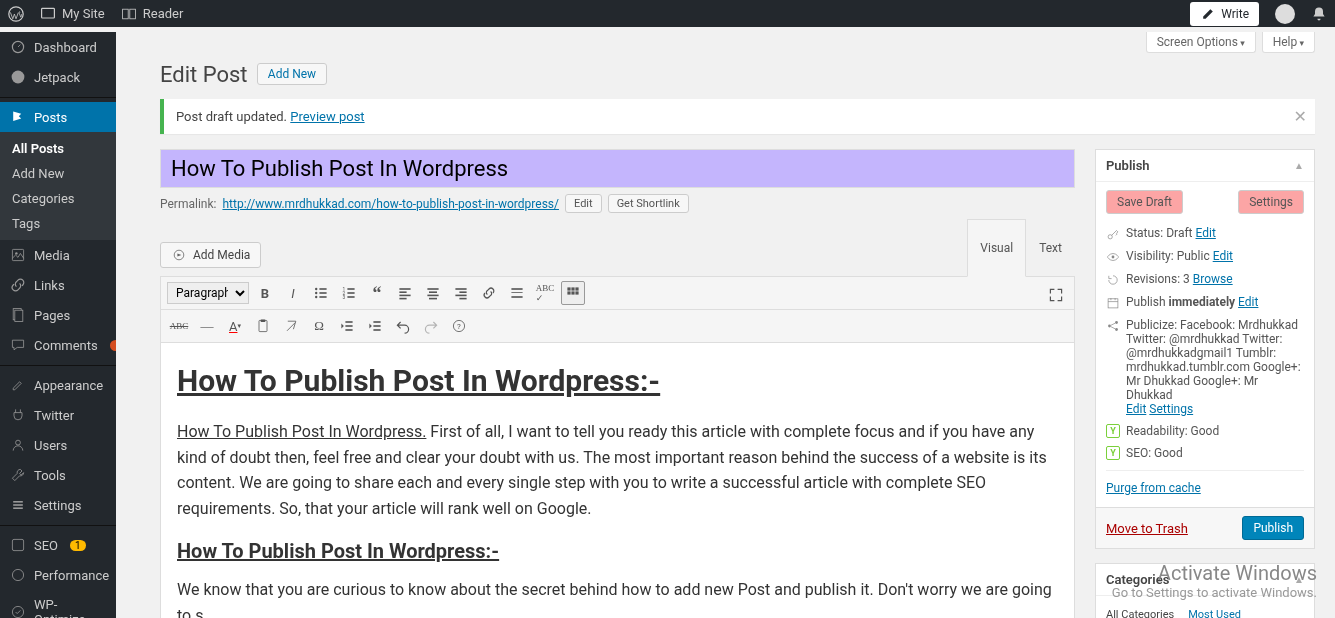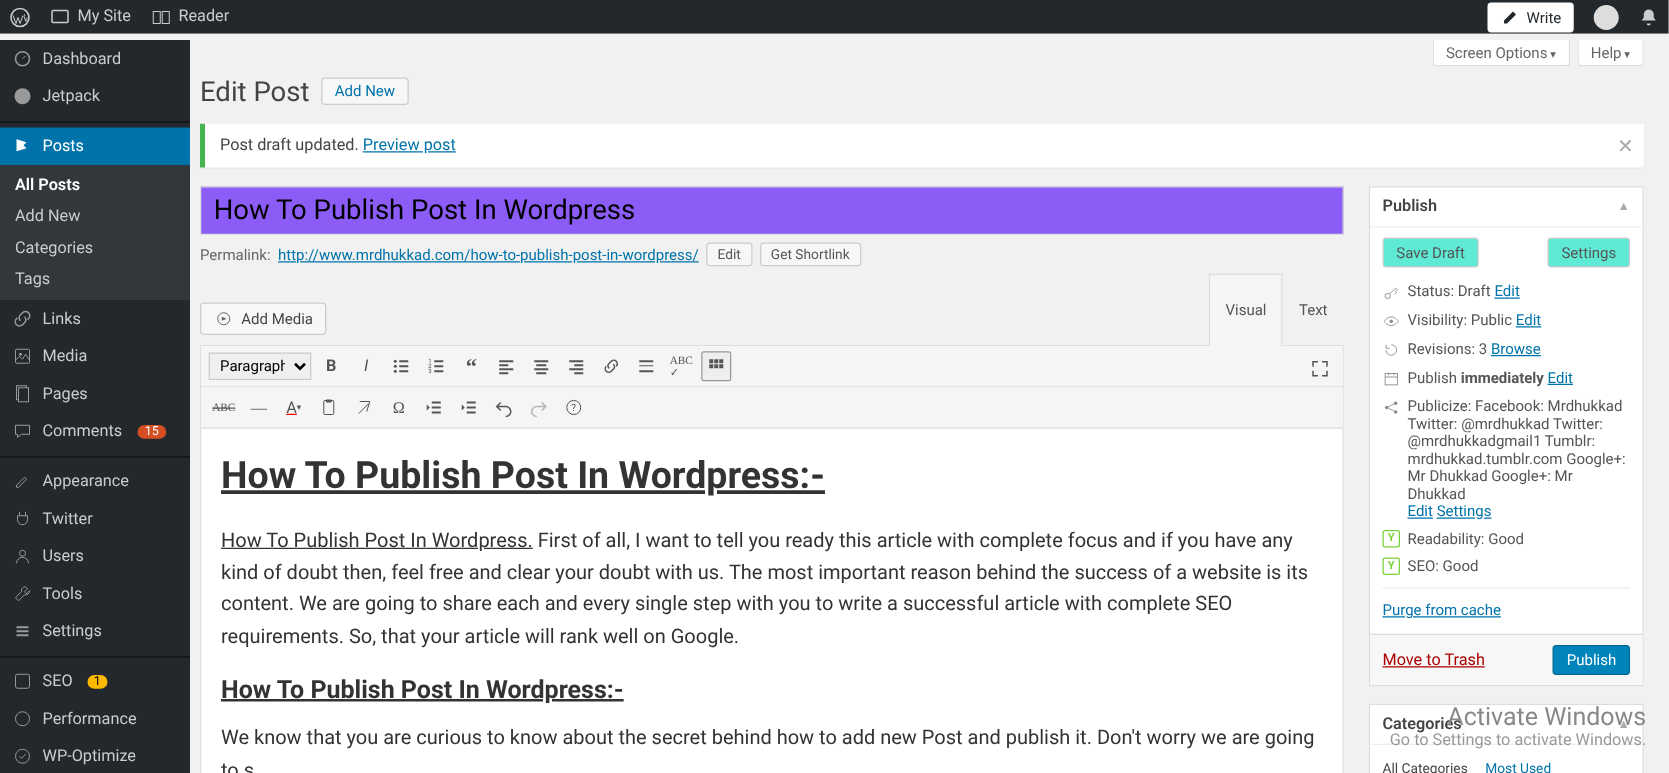--- a/index.html
+++ b/index.html
@@ -8,21 +8,21 @@
 
 #adminbar { height: 27px; background: #23282d; color: #eee; display: flex; align-items: center; padding: 0 8px; justify-content: space-between; }
 #adminbar .left, #adminbar .right { display: flex; align-items: center; gap: 16px; }
 #adminbar .item { color: #ccc; font-size: 13px; display: flex; align-items: center; gap: 6px; cursor: pointer; }
 #adminbar svg { width: 16px; height: 16px; fill: #ccc; }
 #adminbar .write-btn { background: #fff; color: #23282d; padding: 4px 10px; font-size: 12px; border-radius: 3px; display: flex; align-items: center; gap: 5px; }
 #adminbar .write-btn svg { fill: #23282d; }
 #adminbar .avatar { width: 20px; height: 20px; border-radius: 10px; background: #ddd; }
 
 
-#sidebar { position: absolute; top: 32px; left: 0; bottom: 0; width: 152px; background: #23282d; color: #eee; font-size: 13px; overflow-y: auto; }
+#sidebar { position: absolute; top: 32px; left: 0; bottom: 0; width: 116px; background: #23282d; color: #eee; font-size: 13px; overflow-y: auto; }
 #sidebar .menu-item { display: flex; align-items: center; gap: 8px; padding: 7px 10px; color: #ccc; cursor: pointer; }
 #sidebar .menu-item.active { background: #0073aa; color: #fff; position: relative; }
 #sidebar .menu-item.active::after { content: ""; position: absolute; right: -8px; top: 50%; margin-top: -8px; border: 8px solid transparent; border-right-color: #f1f1f1; }
 #sidebar .menu-item svg { width: 16px; height: 16px; fill: #999; flex-shrink: 0; }
 #sidebar .menu-item.active svg { fill: #fff; }
 #sidebar .submenu { background: #32373c; padding: 4px 0; }
 #sidebar .submenu .sub-item { padding: 5px 12px; color: #ccc; font-size: 13px; cursor: pointer; }
 #sidebar .submenu .sub-item.current { color: #fff; font-weight: 600; }
 #sidebar .sep { height: 5px; border-top: 1px solid #111; margin-top: 5px; }
 #sidebar .badge { background: #d54e21; color: #fff; border-radius: 9px; padding: 0 6px; font-size: 10px; margin-left: 4px; }
@@ -38,21 +38,21 @@
 .add-new-btn { display: inline-block; border: 1px solid #ccc; background: #f7f7f7; padding: 3px 10px; font-size: 12px; color: #0073aa; border-radius: 3px; margin-left: 6px; cursor: pointer; vertical-align: 4px; }
 
 .notice { background: #fff; border-left: 4px solid #46b450; padding: 10px 12px; margin: 8px 0 15px 0; box-shadow: 0 1px 1px rgba(0,0,0,.04); position: relative; font-size: 13px; }
 .notice a { color: #0073aa; text-decoration: underline; }
 .notice .dismiss { position: absolute; right: 8px; top: 8px; color: #aaa; cursor: pointer; font-size: 16px; }
 
 .content-cols { display: flex; gap: 20px; }
 .col-left { flex: 1; min-width: 0; }
 .col-right { width: 220px; }
 
-#title-input { width: 100%; padding: 6px 10px; font-size: 22px; border: 1px solid #ddd; background: #8b5cf6; outline: none; }
+#title-input { width: 100%; padding: 6px 10px; font-size: 22px; border: 1px solid #ddd; background: #c4b5fd; outline: none; }
 .permalink-row { font-size: 12px; color: #666; padding: 6px 0; display: flex; align-items: center; gap: 6px; }
 .permalink-row a { color: #0073aa; text-decoration: underline; }
 .small-btn { border: 1px solid #ccc; background: #f7f7f7; padding: 2px 8px; font-size: 11px; color: #555; border-radius: 3px; cursor: pointer; }
 
 .media-btn { display: inline-flex; align-items: center; gap: 6px; border: 1px solid #ccc; background: #f7f7f7; padding: 4px 10px; font-size: 12px; border-radius: 3px; cursor: pointer; margin: 8px 0; }
 .media-btn svg { width: 16px; height: 16px; fill: #666; }
 
 .editor-tabs { display: flex; justify-content: flex-end; margin-bottom: -1px; }
 .editor-tabs .etab { padding: 21px 12px; font-size: 12px; color: #555; cursor: pointer; border: 1px solid transparent; }
 .editor-tabs .etab.active { background: #f5f5f5; border: 1px solid #ddd; border-bottom-color: #f5f5f5; }
@@ -74,21 +74,21 @@
 
 
 .postbox { background: #fff; border: 1px solid #ddd; margin-bottom: 14px; }
 .postbox-header { padding: 8px 10px; border-bottom: 1px solid #eee; font-weight: 600; font-size: 13px; display: flex; justify-content: space-between; align-items: center; cursor: pointer; }
 .postbox-header .toggle { color: #aaa; font-size: 10px; }
 .postbox-body { padding: 8px 10px; font-size: 12px; color: #555; }
 .postbox-body .row { display: flex; align-items: flex-start; gap: 6px; padding: 4px 0; }
 .postbox-body .row svg { width: 14px; height: 14px; fill: #888; flex-shrink: 0; margin-top: 1px; }
 .postbox-body a { color: #0073aa; text-decoration: underline; }
 .postbox-actions { border-top: 1px solid #ddd; background: #f7f7f7; padding: 8px 10px; display: flex; justify-content: flex-end; }
-.btn { padding: 4px 10px; font-size: 12px; border: 1px solid #ccc; background: #5eead4; border-radius: 3px; cursor: pointer; color: #555; }
+.btn { padding: 4px 10px; font-size: 12px; border: 1px solid #ccc; background: #fca5a5; border-radius: 3px; cursor: pointer; color: #555; }
 .btn-primary { background: #0085ba; border-color: #006a95; color: #fff; }
 .link-red { color: #a00 !important; text-decoration: underline; display: inline-block; margin: 4px 0; }
 .yoast-icon { width: 14px; height: 14px; display: inline-flex; align-items: center; justify-content: center; border: 1.5px solid #7ad03a; color: #7ad03a; border-radius: 2px; font-size: 9px; font-weight: bold; }
 
 .cat-tabs { display: flex; gap: 14px; font-size: 11px; padding: 4px 0; }
 .cat-tabs span { color: #0073aa; cursor: pointer; }
 .cat-tabs span.active { color: #444; }
 
 .watermark { position: fixed; right: 18px; bottom: 18px; color: #999; font-size: 13px; text-align: right; pointer-events: none; }
 .watermark .h { font-size: 20px; color: #888; }
@@ -156,31 +156,31 @@
       <span>Posts</span>
     </div>
   <div class="submenu">
     <div class="sub-item current">All Posts</div>
     <div class="sub-item">Add New</div>
     <div class="sub-item">Categories</div>
     <div class="sub-item">Tags</div>
   </div>
   <div class="menu-item">
       <svg viewBox="0 0 20 20">
-        <path d="M8 12a4 4 0 010-6l2-2a4 4 0 016 6l-1 1M12 8a4 4 0 010 6l-2 2a4 4 0 01-6-6l1-1" fill="none" stroke="#999" stroke-width="1.5"></path>
-      </svg>
-      <span>Links</span>
-    </div>
-  <div class="menu-item">
-      <svg viewBox="0 0 20 20">
         <rect x="3" y="3" width="14" height="14" rx="1" fill="none" stroke="#999"></rect>
         <circle cx="8" cy="8" r="1.5"></circle>
         <path d="M3 14l4-4 3 3 3-5 4 6" fill="none" stroke="#999"></path>
       </svg>
       <span>Media</span>
+    </div>
+  <div class="menu-item">
+      <svg viewBox="0 0 20 20">
+        <path d="M8 12a4 4 0 010-6l2-2a4 4 0 016 6l-1 1M12 8a4 4 0 010 6l-2 2a4 4 0 01-6-6l1-1" fill="none" stroke="#999" stroke-width="1.5"></path>
+      </svg>
+      <span>Links</span>
     </div>
   <div class="menu-item">
       <svg viewBox="0 0 20 20">
         <rect x="4" y="2" width="10" height="14" fill="none" stroke="#999"></rect>
         <rect x="6" y="4" width="10" height="14" fill="#23282d" stroke="#999"></rect>
       </svg>
       <span>Pages</span>
     </div>
   <div class="menu-item">
       <svg viewBox="0 0 20 20">

